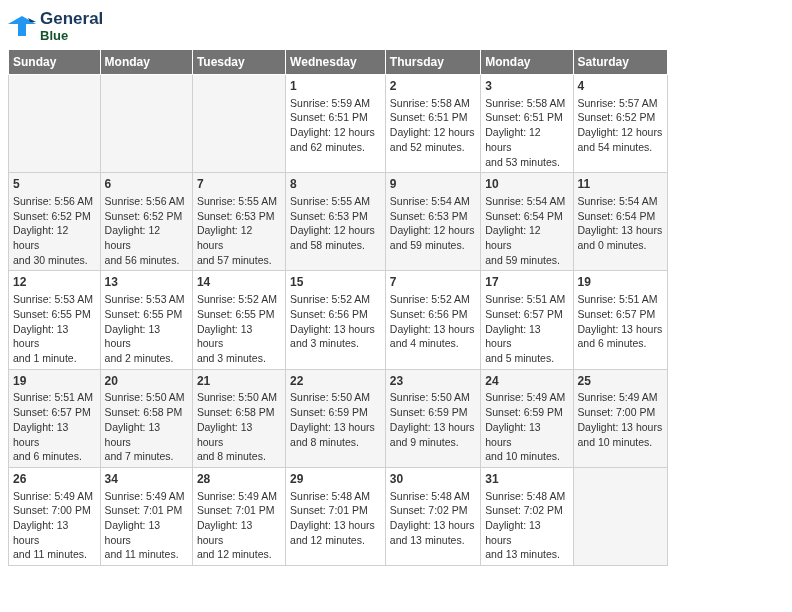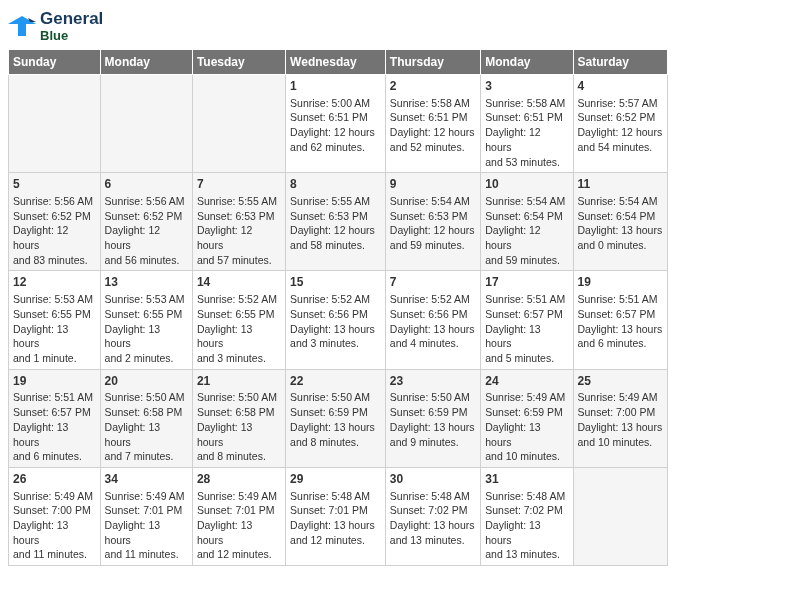--- a/index.html
+++ b/index.html
@@ -111,21 +111,21 @@
           <th>Saturday</th>
         </tr>
     </thead>
     <tbody id="calendar-body">
     <tr>
           <td class="empty"></td>
           <td class="empty"></td>
           <td class="empty"></td>
           <td>
             <div class="day-num">1</div>
-            <div>Sunrise: 5:00 AM</div>
+            <div>Sunrise: 5:59 AM</div>
             <div>Sunset: 6:51 PM</div>
             <div>Daylight: 12 hours</div>
             <div>and 62 minutes.</div>
           </td>
           <td>
             <div class="day-num">2</div>
             <div>Sunrise: 5:58 AM</div>
             <div>Sunset: 6:51 PM</div>
             <div>Daylight: 12 hours</div>
             <div>and 52 minutes.</div>
@@ -144,21 +144,21 @@
             <div>Daylight: 12 hours</div>
             <div>and 54 minutes.</div>
           </td>
         </tr>
         <tr>
           <td>
             <div class="day-num">5</div>
             <div>Sunrise: 5:56 AM</div>
             <div>Sunset: 6:52 PM</div>
             <div>Daylight: 12 hours</div>
-            <div>and 83 minutes.</div>
+            <div>and 30 minutes.</div>
           </td>
           <td>
             <div class="day-num">6</div>
             <div>Sunrise: 5:56 AM</div>
             <div>Sunset: 6:52 PM</div>
             <div>Daylight: 12 hours</div>
             <div>and 56 minutes.</div>
           </td>
           <td>
             <div class="day-num">7</div>

